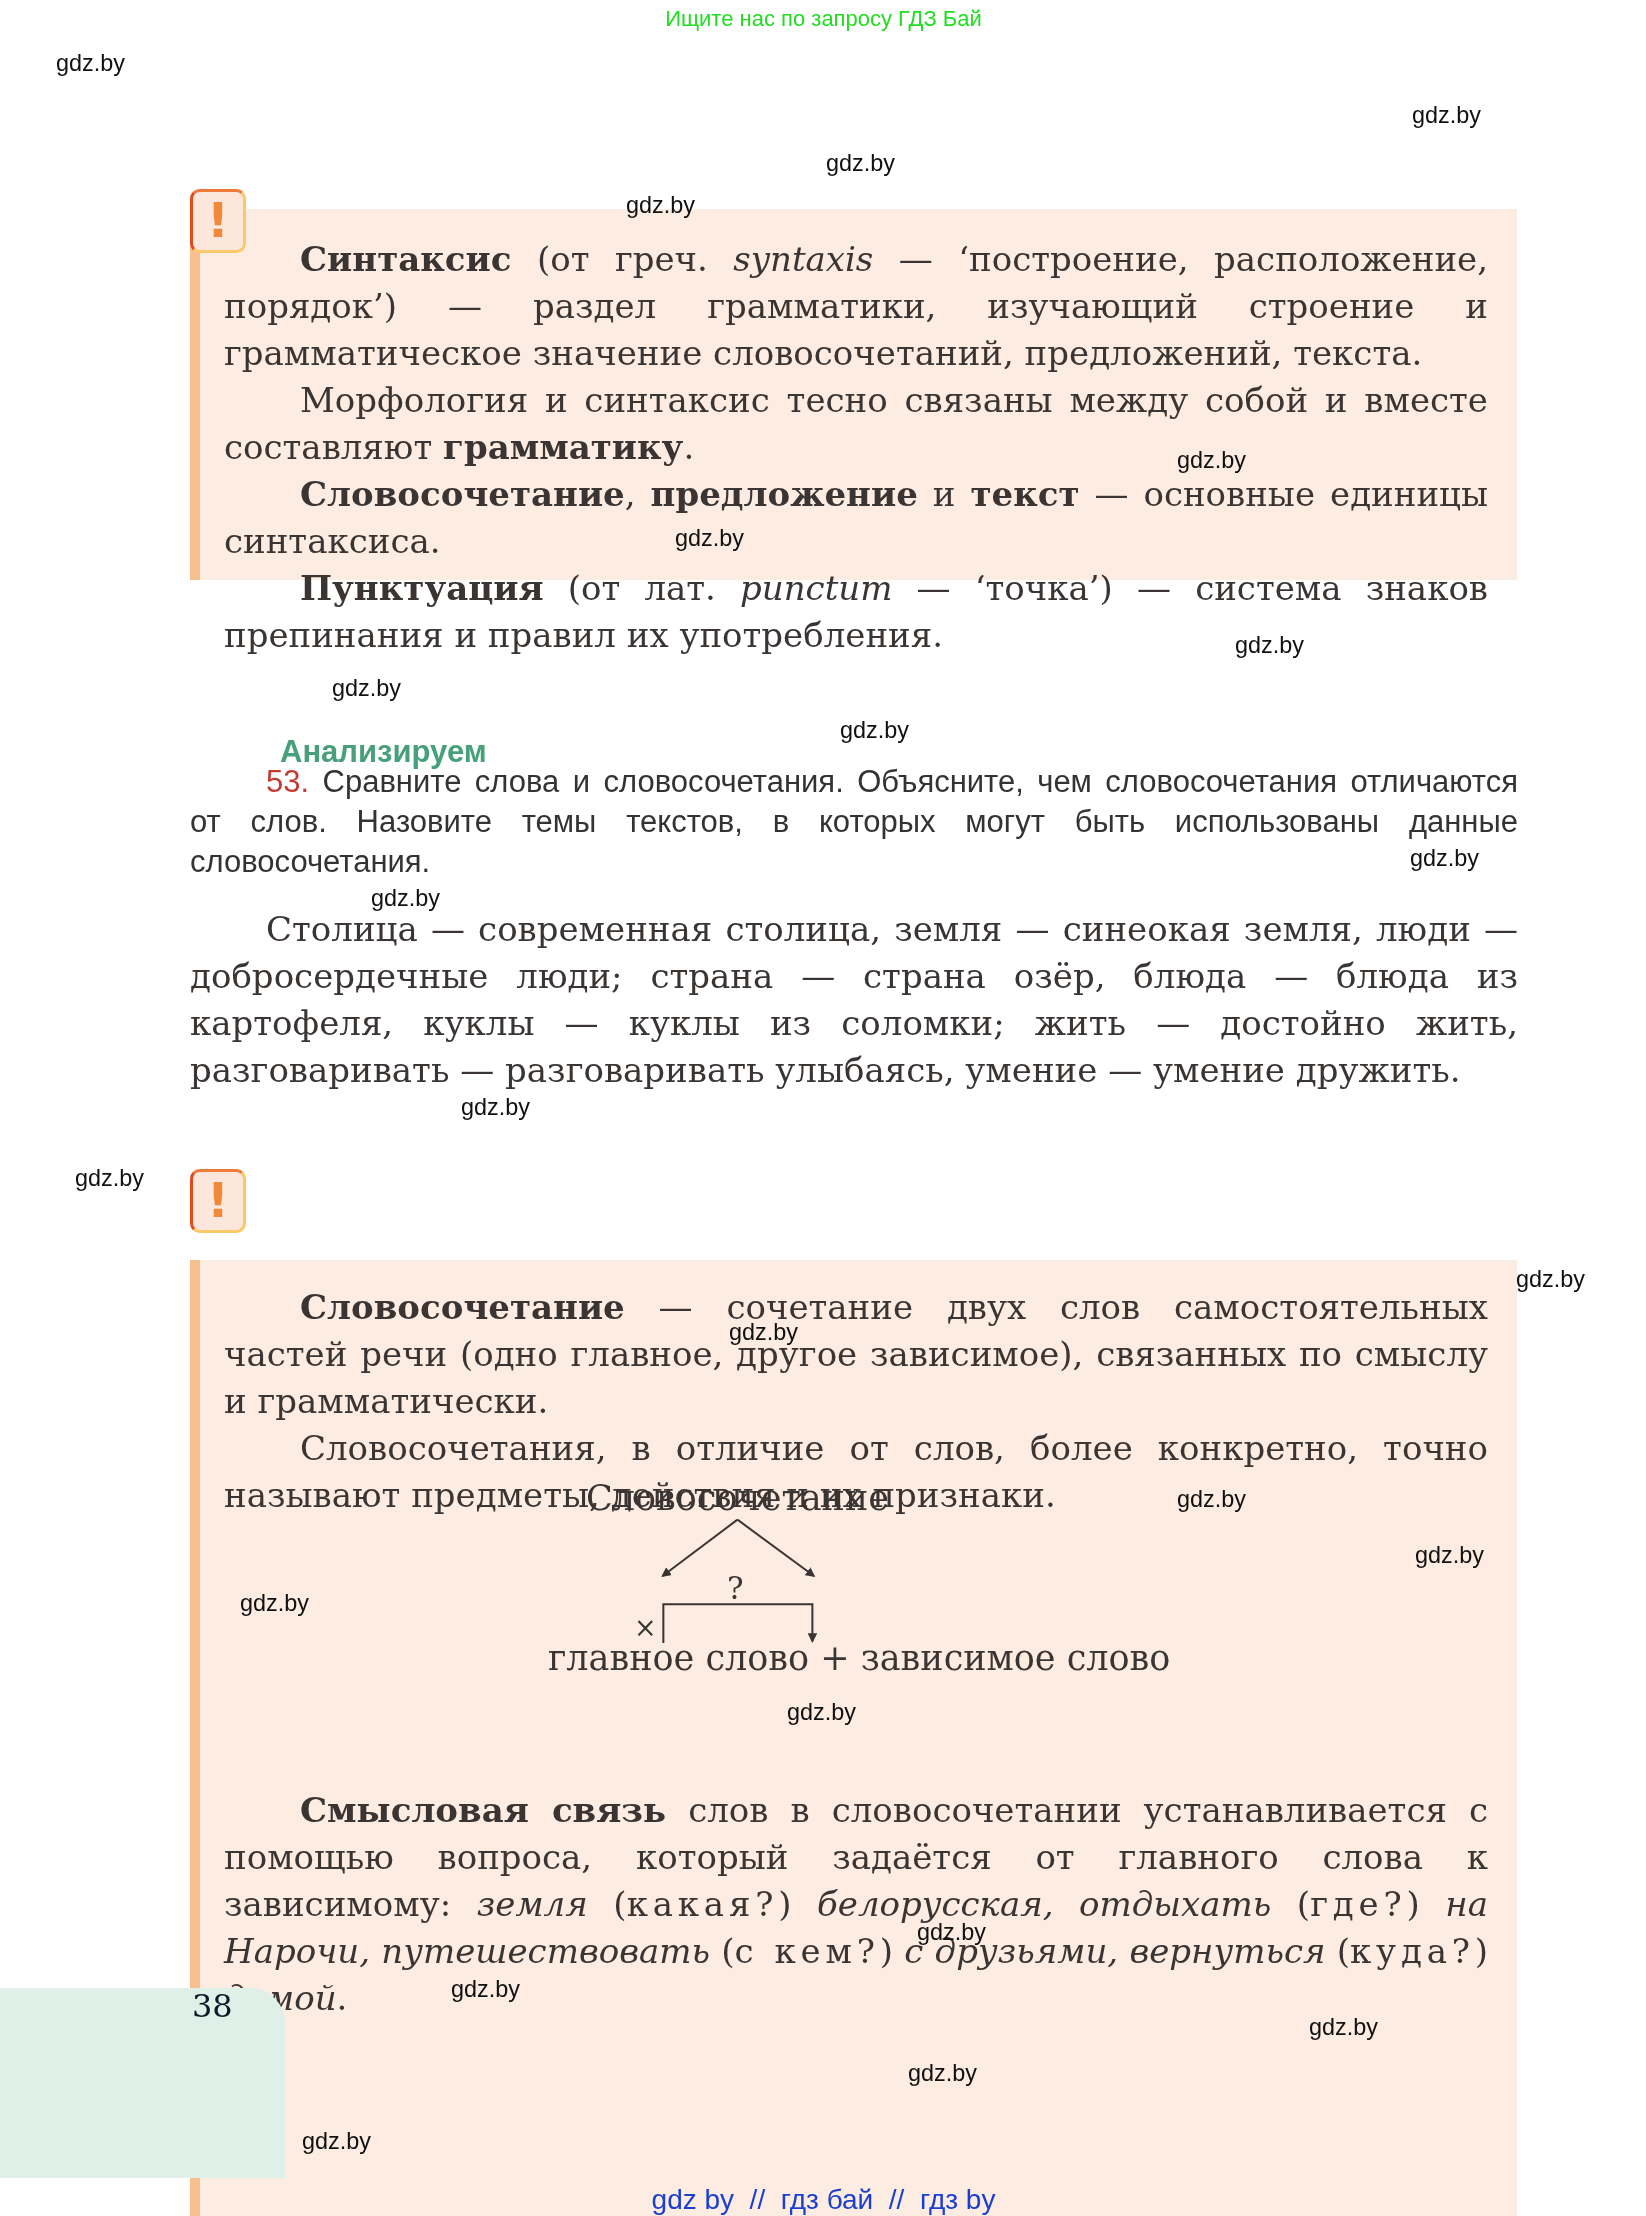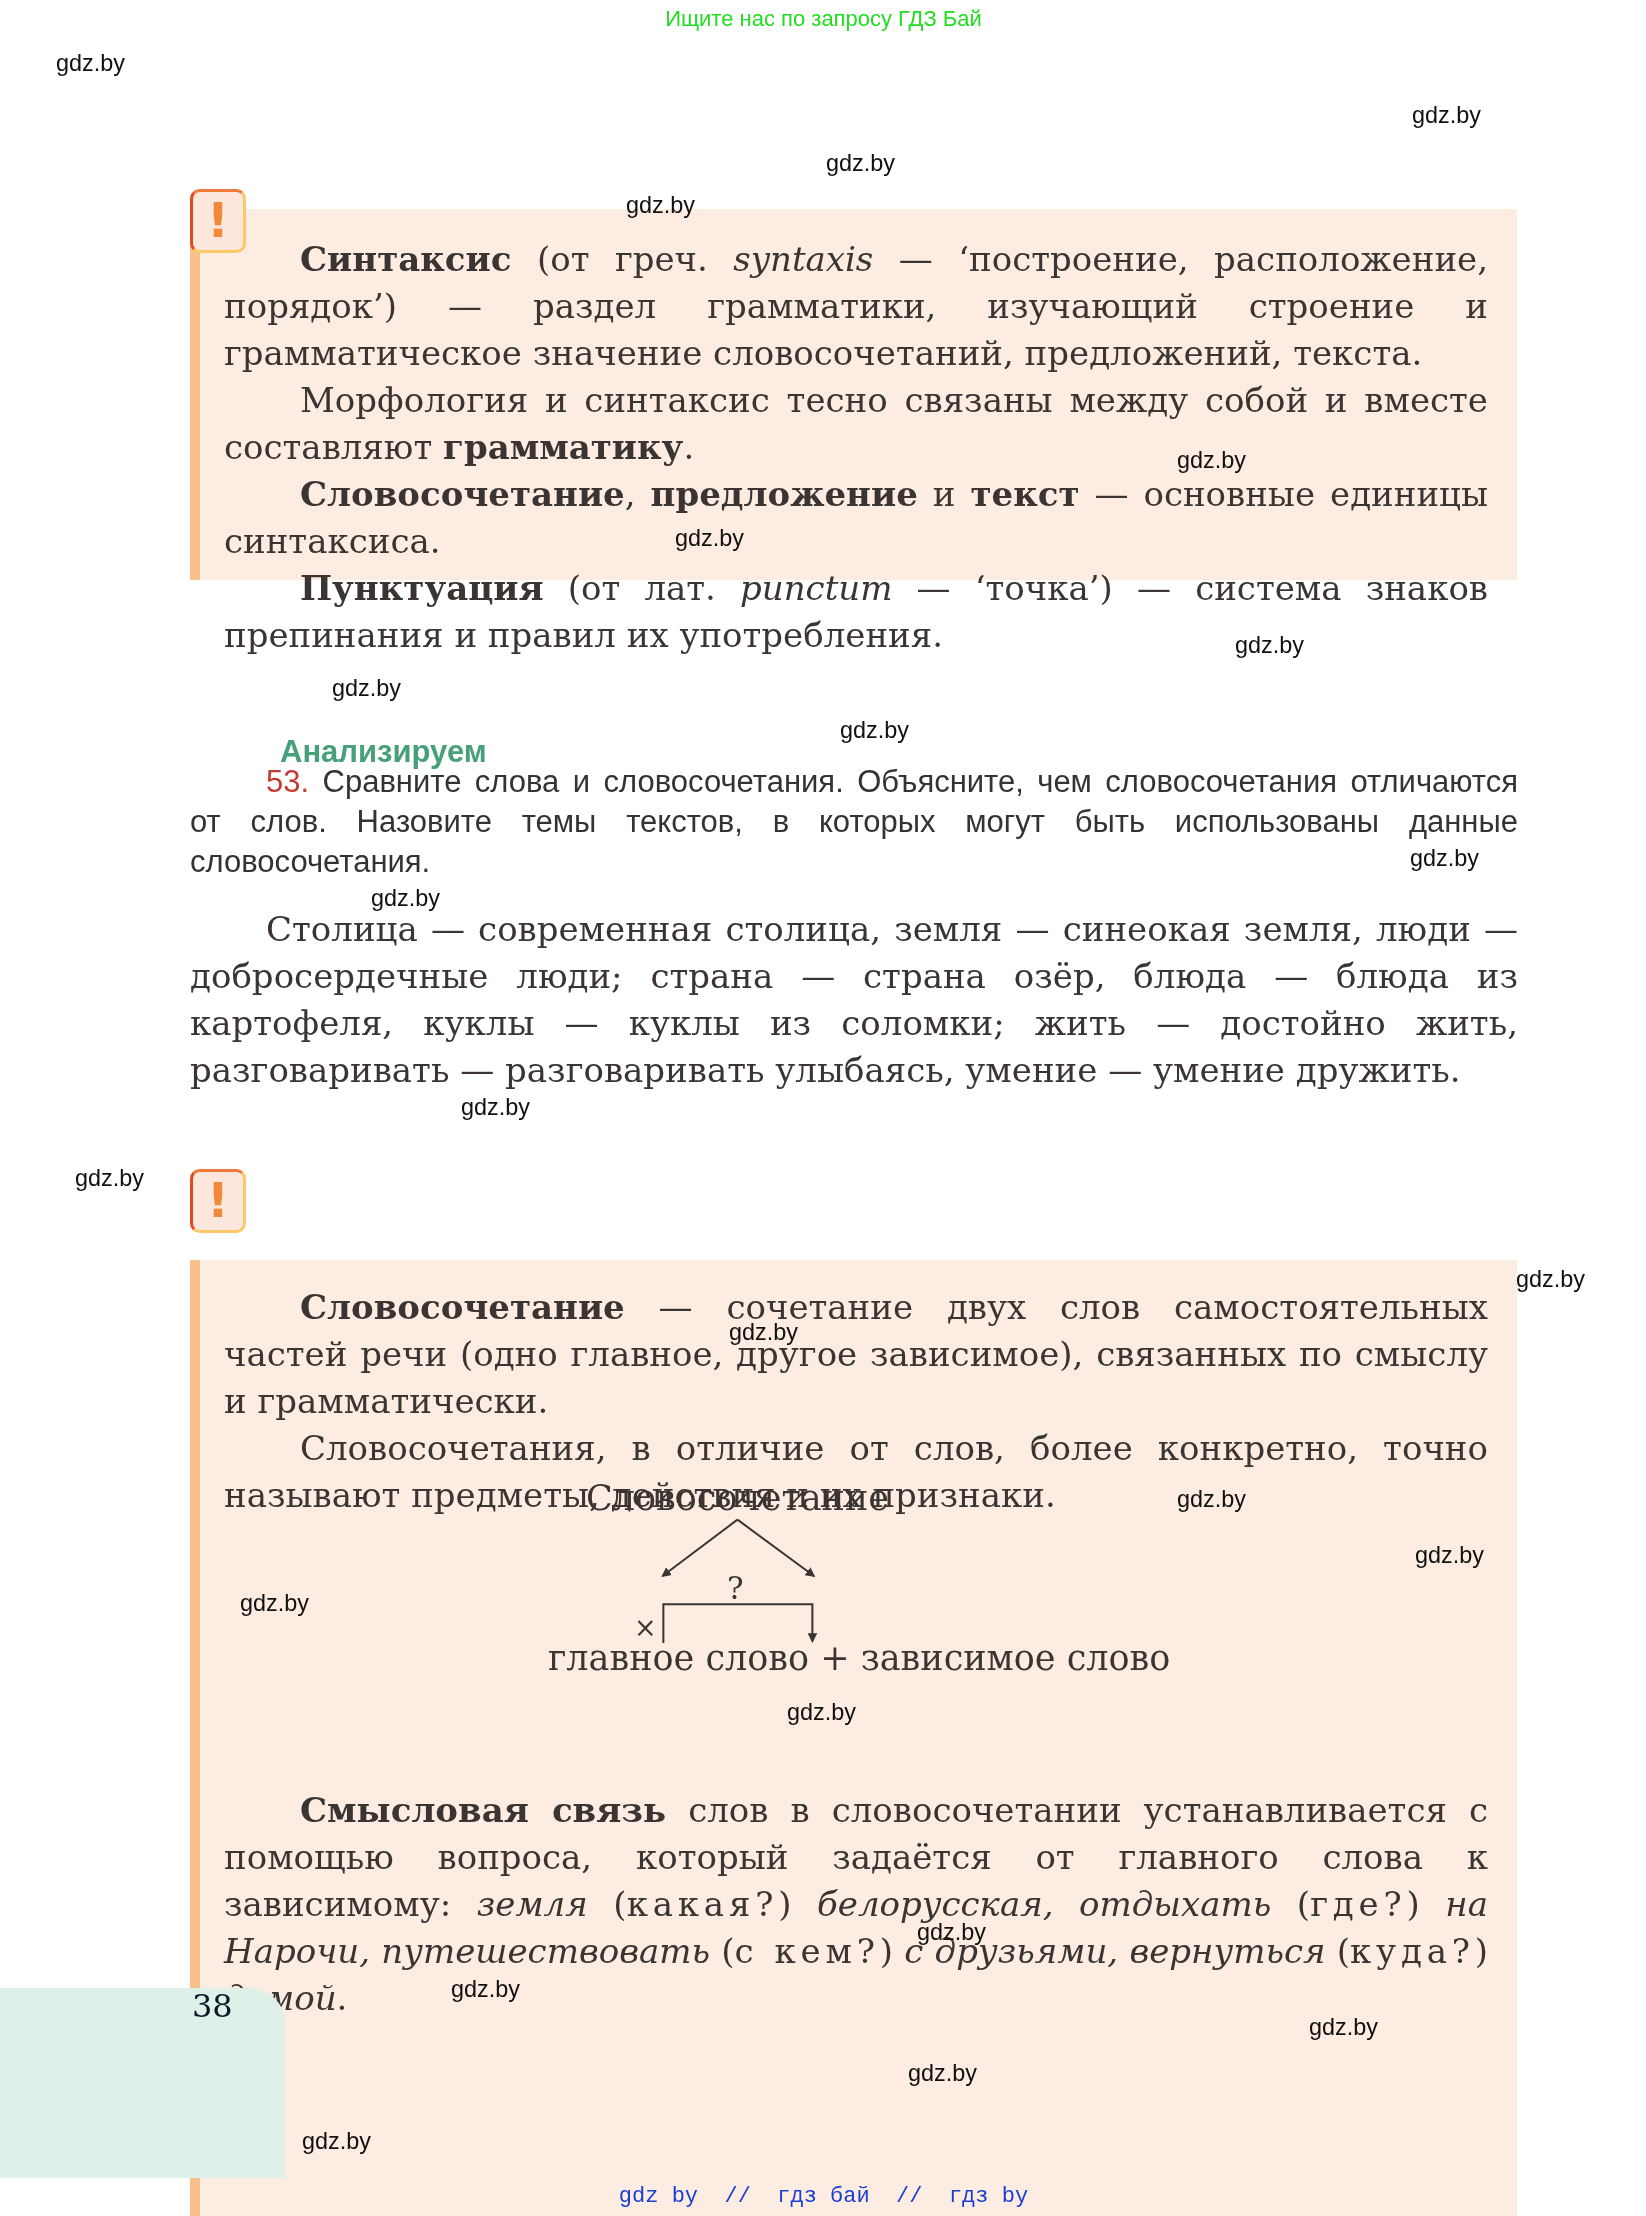--- a/index.html
+++ b/index.html
@@ -28,21 +28,21 @@
   .task p { margin:0; text-indent:76px; }
   .task .num { color:#c23a32; font-weight:normal; }
   .task-words { position:absolute; left:190px; top:906px; width:1328px; font-size:34px; line-height:47px;
                 text-align:justify; color:#3a3533; }
   .task-words p { margin:0; text-indent:76px; }
   .diagram { position:absolute; left:524px; top:1451px; width:725px; height:242px; z-index:2; }
   .page-tab { position:absolute; left:0; top:1988px; width:285px; height:190px; background:#dff0e8;
               border-top-right-radius:35px; }
   .page-num { position:absolute; left:192px; top:1987px; font-size:32px; color:#0f172a; }
   .footer-links { position:absolute; top:2184px; left:0; width:1647px; text-align:center;
-                  font-family:Liberation Mono, monospace; font-size:22px; color:#1a3fd0; }
+                  font-family:Liberation Sans, sans-serif; font-size:28px; color:#1a3fd0; }
 </style>
 </head>
 <body>
 
 <div class="top-banner">Ищите нас по запросу ГДЗ Бай</div>
 
 <div class="rule-box" style="top:209px;height:371px;">
   <div class="bar"></div>
   <div class="rule-text" id="rb1" style="top:27px;">
       <p><b>Синтаксис</b><span> (от греч. </span><i>syntaxis</i><span> — ‘построение, расположение, порядок’) — раздел грамматики, изучающий строение и грамматическое значение словосочетаний, предложений, текста.</span></p>

